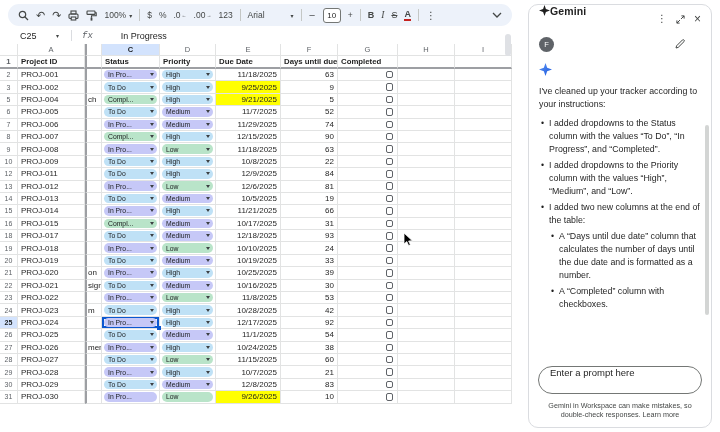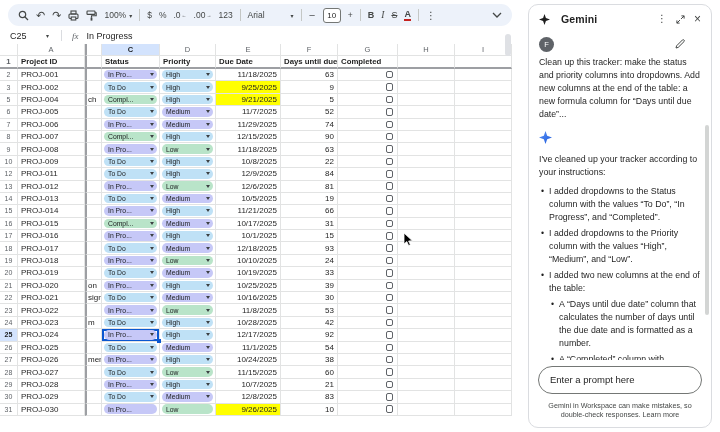--- a/index.html
+++ b/index.html
@@ -19,24 +19,24 @@
            display:flex;align-items:center;justify-content:center;font-size:8px;color:#1f1f1f}
   .bld{font-weight:bold;font-size:9px}.itl{font-style:italic;font-family:"Liberation Serif",serif;font-size:9.5px}
   .stk{text-decoration:line-through;font-size:9px}
   .tcol{font-size:9px;font-weight:bold;border-bottom:2px solid #c5221f;line-height:9px}
   .spacer{flex:1}
   .tinyarrow{font-size:5px;margin-left:1px;color:#444746}
 
   
   .fbar{position:absolute;left:0;top:27px;width:520px;height:17px;display:flex;align-items:center;
         font-size:9px;color:#1f1f1f}
-  .fb-ref{width:36px;padding-left:10px}
+  .fb-ref{width:36px;padding-left:20px}
   .fb-caret{font-size:6px;color:#444746;margin-right:12px}
   .fb-sep{width:1px;height:11px;background:#dadce0;margin-right:10px}
-  .fb-fx{font-style:italic;font-family:Liberation Serif, serif;color:#5f6368;font-size:9px;margin-right:8px}
+  .fb-fx{font-style:italic;font-family:Liberation Mono, monospace;color:#5f6368;font-size:9px;margin-right:28px}
 
   
   .grid{position:absolute;left:0;top:44px;width:512px;height:388px;overflow:hidden;background:#fff}
   .grow{display:flex}
   .gcell{box-sizing:border-box;flex:none;border-right:1px solid #e2e3e3;border-bottom:1px solid #e2e3e3;
          overflow:hidden;white-space:nowrap;display:flex;align-items:center;font-size:8px;color:#1f1f1f;background:#fff}
   .c0{width:18px}.c1{width:67px}.c2{width:17px}.c3{width:58px}.c4{width:56px}.c5{width:65px}
   .c6{width:57px}.c7{width:60px}.c8{width:57px}.c9{width:57px}
   .hdr{height:12px;justify-content:center;font-size:7.5px;color:#5f6368}
   .row1 .gcell{height:13px;font-weight:bold;border-bottom:2px solid #9d9fa3;padding-left:3px;font-size:7.8px}
@@ -58,37 +58,37 @@
   .handle{position:absolute;right:-2px;bottom:-2px;width:4px;height:4px;background:#0b57d0;z-index:3}
   .gscroll{position:absolute;right:2px;top:34px;width:6px;height:22px;background:#dfe1e5;border-radius:3px}
 
   
   .cursor{position:absolute;left:403px;top:232px;z-index:9}
 
   
   .sidebar{position:absolute;left:528px;top:4px;width:184px;height:424px;background:#fff;
            border:1px solid #dadce0;border-radius:10px;box-sizing:border-box;display:flex;flex-direction:column;
            color:#1f1f1f;overflow:hidden}
-  .sb-head{height:28px;display:flex;align-items:center;gap:11px;padding:0 10px;flex:none}
+  .sb-head{height:28px;display:flex;gap:0;padding:0 10px;flex:none}
   .sb-title{font-size:10.5px;font-weight:bold;letter-spacing:.1px}
   .sb-hicons{margin-left:auto;display:flex;align-items:center;gap:9px;color:#444746}
   .sb-hicon{font-size:10px;line-height:10px}
   .sb-body{flex:1;overflow:hidden;padding:2px 10px 0 10px;position:relative;font-size:8.8px;line-height:13px}
   .userrow{display:flex;align-items:center;height:18px;margin-bottom:3px}
   .avatar{width:15px;height:15px;border-radius:50%;background:#5f6368;color:#fff;font-size:7.5px;
           display:flex;align-items:center;justify-content:center}
   .pencil{margin-left:auto;margin-right:16px}
   .sparkle-blue{margin:10px 0 5px}
   .ul{margin:6px 0 0 2px;padding:0;list-style:none}
   .li{display:flex;gap:5px;margin-bottom:3px}
   .dot{flex:none;line-height:13px}
   .subul{margin:3px 0 0 10px;padding:0;list-style:none}
   .sb-scroll{position:absolute;right:2px;top:92px;width:4px;height:190px;background:#c8cbc9;border-radius:2px;opacity:.8}
   .sb-foot{flex:none;padding:6px 9px 7px}
-  .prompt-pill{height:28px;border:1px solid #747775;border-radius:15px;display:flex;align-items:center;
+  .prompt-pill{height:28px;border:1px solid #747775;border-radius:15px;display:flex;
                padding:0 11px;font-size:9.5px;color:#1f1f1f;box-sizing:border-box}
   .disclaimer{margin-top:7px;text-align:center;font-size:7.2px;line-height:9.6px;color:#444746}
   .learn{}
 </style>
 </head>
 <body>
 
 <div class="toolbar">
   <span class="tbi">
     <svg width="11" height="11" viewBox="0 0 11 11">
@@ -413,38 +413,20 @@
       </div>
       <div class="gcell c5 num">10/17/2025</div>
       <div class="gcell c6 num">31</div>
       <div class="gcell c7 cbcell">
         <div class="cb"></div>
       </div>
       <div class="gcell c8"></div>
       <div class="gcell c9"></div>
     </div>
     <div class="grow drow">
-      <div class="gcell c0 rowhdr">17</div>
-      <div class="gcell c1 txt">PROJ-016</div>
-      <div class="gcell c2 bcol"></div>
-      <div class="gcell c3 chipcell">
-        <div class="chip" style="background: rgb(198, 200, 247);">In Pro...<div class="tri"></div></div>
-      </div>
-      <div class="gcell c4 chipcell">
-        <div class="chip" style="background: rgb(191, 225, 246);">High<div class="tri"></div></div>
-      </div>
-      <div class="gcell c5 num">10/1/2025</div>
-      <div class="gcell c6 num">15</div>
-      <div class="gcell c7 cbcell">
-        <div class="cb"></div>
-      </div>
-      <div class="gcell c8"></div>
-      <div class="gcell c9"></div>
-    </div>
-    <div class="grow drow">
       <div class="gcell c0 rowhdr">18</div>
       <div class="gcell c1 txt">PROJ-017</div>
       <div class="gcell c2 bcol"></div>
       <div class="gcell c3 chipcell">
         <div class="chip" style="background: rgb(191, 225, 246);">To Do<div class="tri"></div></div>
       </div>
       <div class="gcell c4 chipcell">
         <div class="chip" style="background: rgb(198, 200, 247);">Medium<div class="tri"></div></div>
       </div>
       <div class="gcell c5 num">12/18/2025</div>
@@ -712,21 +694,20 @@
     </span>
   </div>
 
   <div class="sb-body">
     <div class="userrow">
       <span class="avatar">F</span>
       <svg class="pencil" width="10" height="10" viewBox="0 0 10 10">
         <path d="M1 9 L1.6 6.8 L7.5 0.9 a0.9 0.9 0 0 1 1.3 0 l0.3 0.3 a0.9 0.9 0 0 1 0 1.3 L3.2 8.4 Z" fill="none" stroke="#444746" stroke-width="1"></path>
       </svg>
     </div>
-    <div>Clean up this tracker: make the status and priority columns into dropdowns. Add new columns at the end of the table: a new formula column for “Days until due date”...</div>
 
     <div class="sparkle-blue">
       <svg width="13" height="13" viewBox="0 0 14 14">
         <defs>
             <linearGradient id="gb" x1="0" y1="0" x2="1" y2="1">
           <stop offset="0" stop-color="#5e97f6"></stop>
               <stop offset="1" stop-color="#1a56db"></stop>
         </linearGradient>
           </defs>
         <path d="M7 0 L8.8 5.2 L14 7 L8.8 8.8 L7 14 L5.2 8.8 L0 7 L5.2 5.2 Z" fill="url(#gb)"></path>

